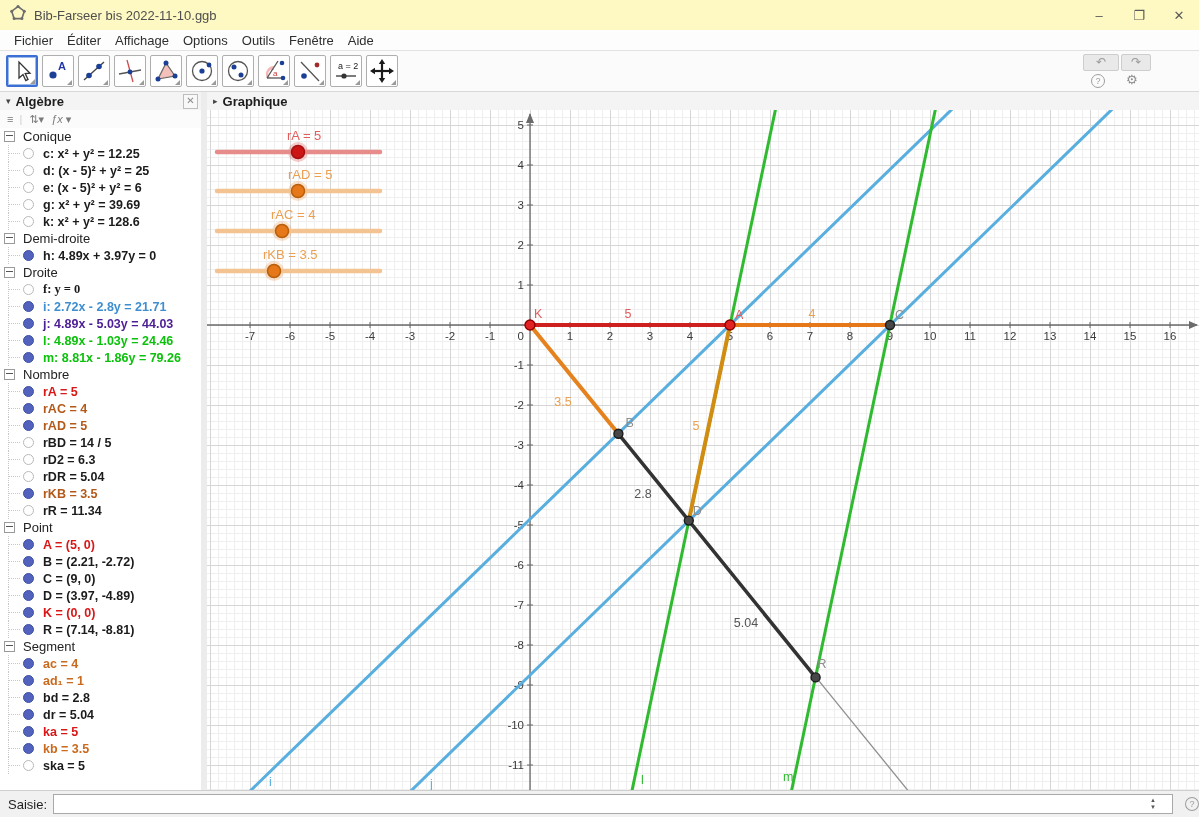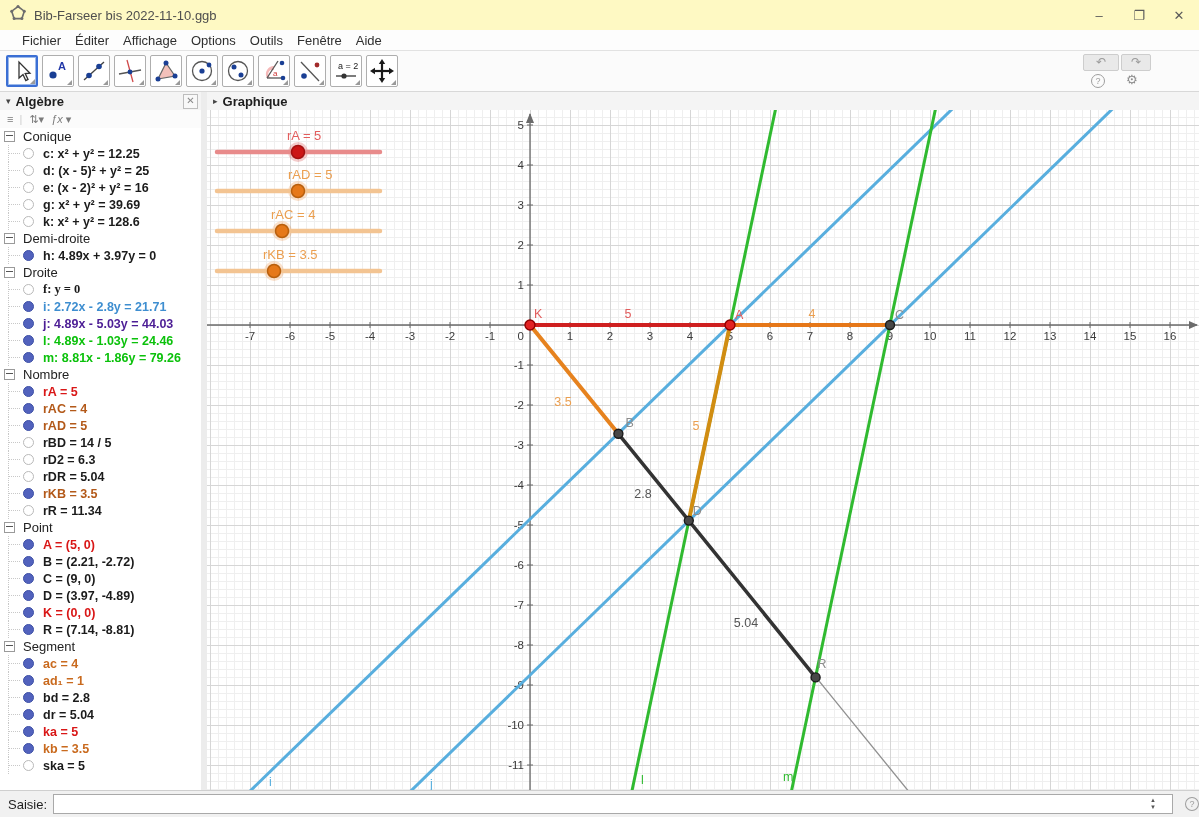--- a/index.html
+++ b/index.html
@@ -8,21 +8,21 @@
        -webkit-font-smoothing:antialiased;}
   
   #titlebar{position:absolute;left:0;top:0;width:1199px;height:30px;background:#fef9c3;
             border-bottom:1px solid #e8e8e8;display:flex;align-items:center;}
   #titlebar .logo{margin:0 8px 0 10px;}
   #titlebar .title{font-size:13px;color:#4e4e4e;}
   .win-controls{position:absolute;right:0;top:0;height:30px;display:flex;}
   .win-btn{width:40px;height:30px;display:flex;align-items:center;justify-content:center;
            color:#5a5a5a;font-size:13px;cursor:default;}
   #menubar{position:absolute;left:0;top:30px;width:1199px;height:21px;background:#fdfdfd;
-           border-bottom:1px solid #e2e2e2;display:flex;align-items:center;padding-left:15px;box-sizing:border-box;}
+           border-bottom:1px solid #e2e2e2;display:flex;align-items:center;padding-left:7px;box-sizing:border-box;}
   .menu-item{font-size:13px;color:#2f2f2f;padding:0 7px;}
   
   #toolbar{position:absolute;left:0;top:51px;width:1199px;height:41px;background:#fbfbfb;
            border-bottom:1px solid #d8d8d8;display:flex;align-items:center;padding-left:6px;box-sizing:border-box;}
   .tool-btn{width:32px;height:32px;background:#fff;border:1px solid #aeaeae;border-radius:2px;
             margin-right:4px;position:relative;padding:0;box-sizing:border-box;}
   .tool-btn.selected{border:2px solid #3b6fd4;box-shadow:0 0 0 1px #9cb9ea inset;}
   .tool-btn svg{position:absolute;left:1px;top:1px;}
   .tool-btn .dd{position:absolute;right:1px;bottom:1px;width:0;height:0;
                 border-left:5px solid transparent;border-bottom:5px solid #9a9a9a;}
@@ -233,21 +233,21 @@
     <div class="alg-row alg-item">
       <span class="marble off"></span>
       <span style="color: rgb(27, 27, 27);">c: x² + y² = 12.25</span>
     </div>
     <div class="alg-row alg-item">
       <span class="marble off"></span>
       <span style="color: rgb(27, 27, 27);">d: (x - 5)² + y² = 25</span>
     </div>
     <div class="alg-row alg-item">
       <span class="marble off"></span>
-      <span style="color: rgb(27, 27, 27);">e: (x - 2)² + y² = 16</span>
+      <span style="color: rgb(27, 27, 27);">e: (x - 5)² + y² = 6</span>
     </div>
     <div class="alg-row alg-item">
       <span class="marble off"></span>
       <span style="color: rgb(27, 27, 27);">g: x² + y² = 39.69</span>
     </div>
     <div class="alg-row alg-item">
       <span class="marble off"></span>
       <span style="color: rgb(27, 27, 27);">k: x² + y² = 128.6</span>
     </div>
     <div class="alg-row">

